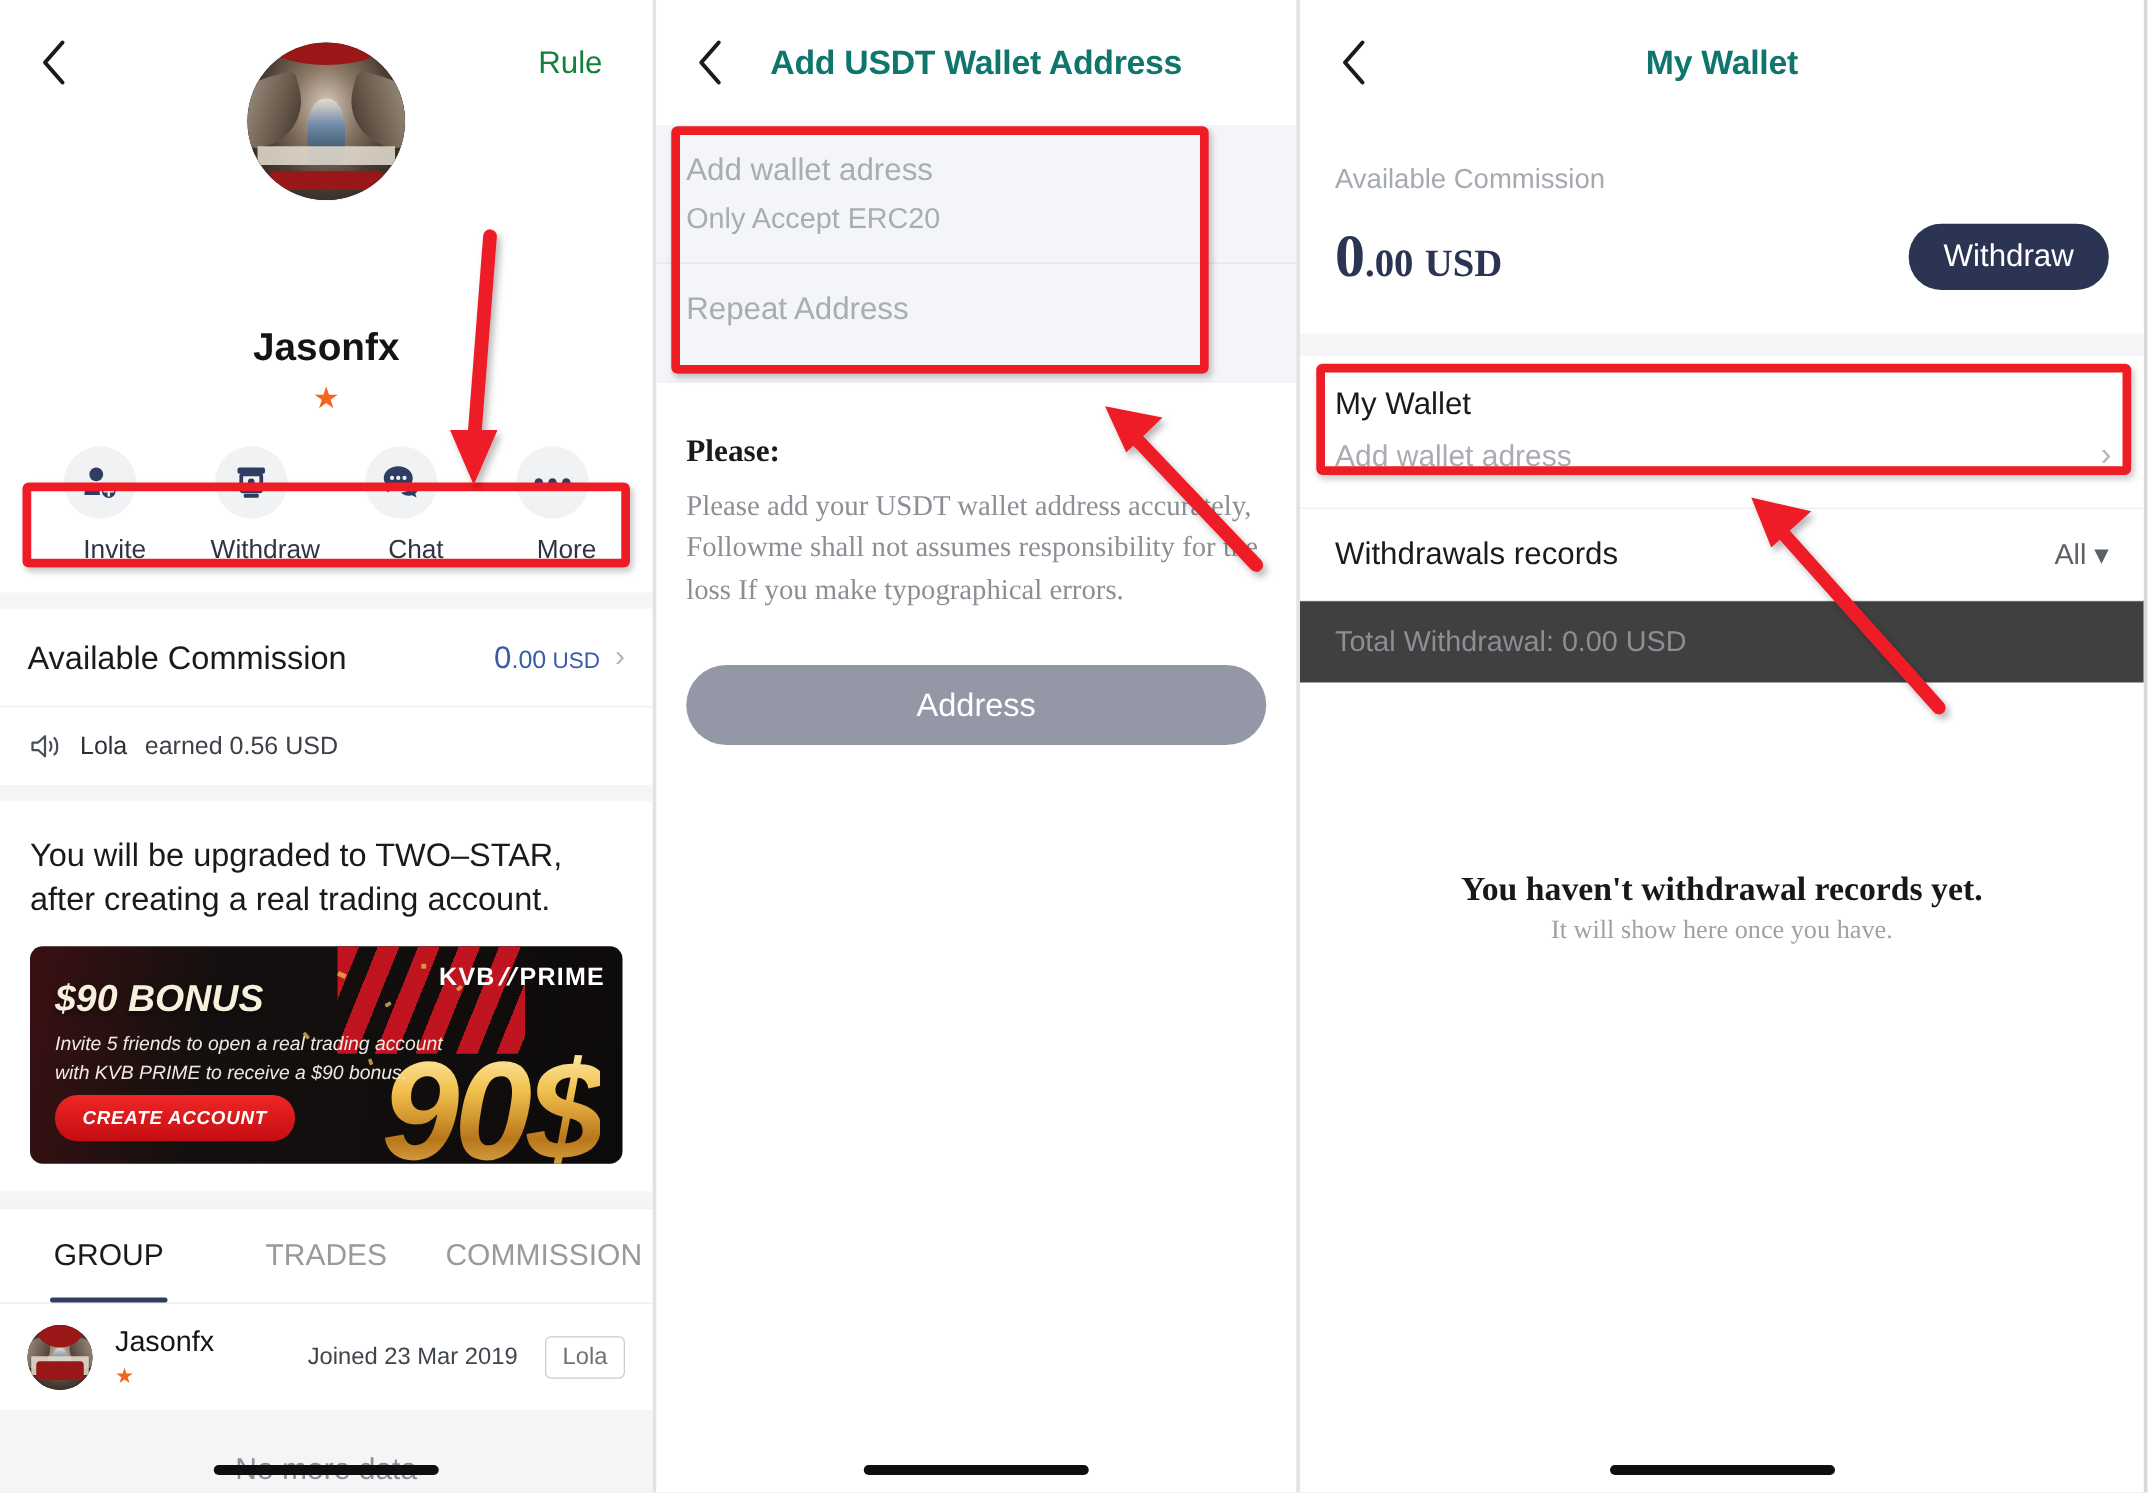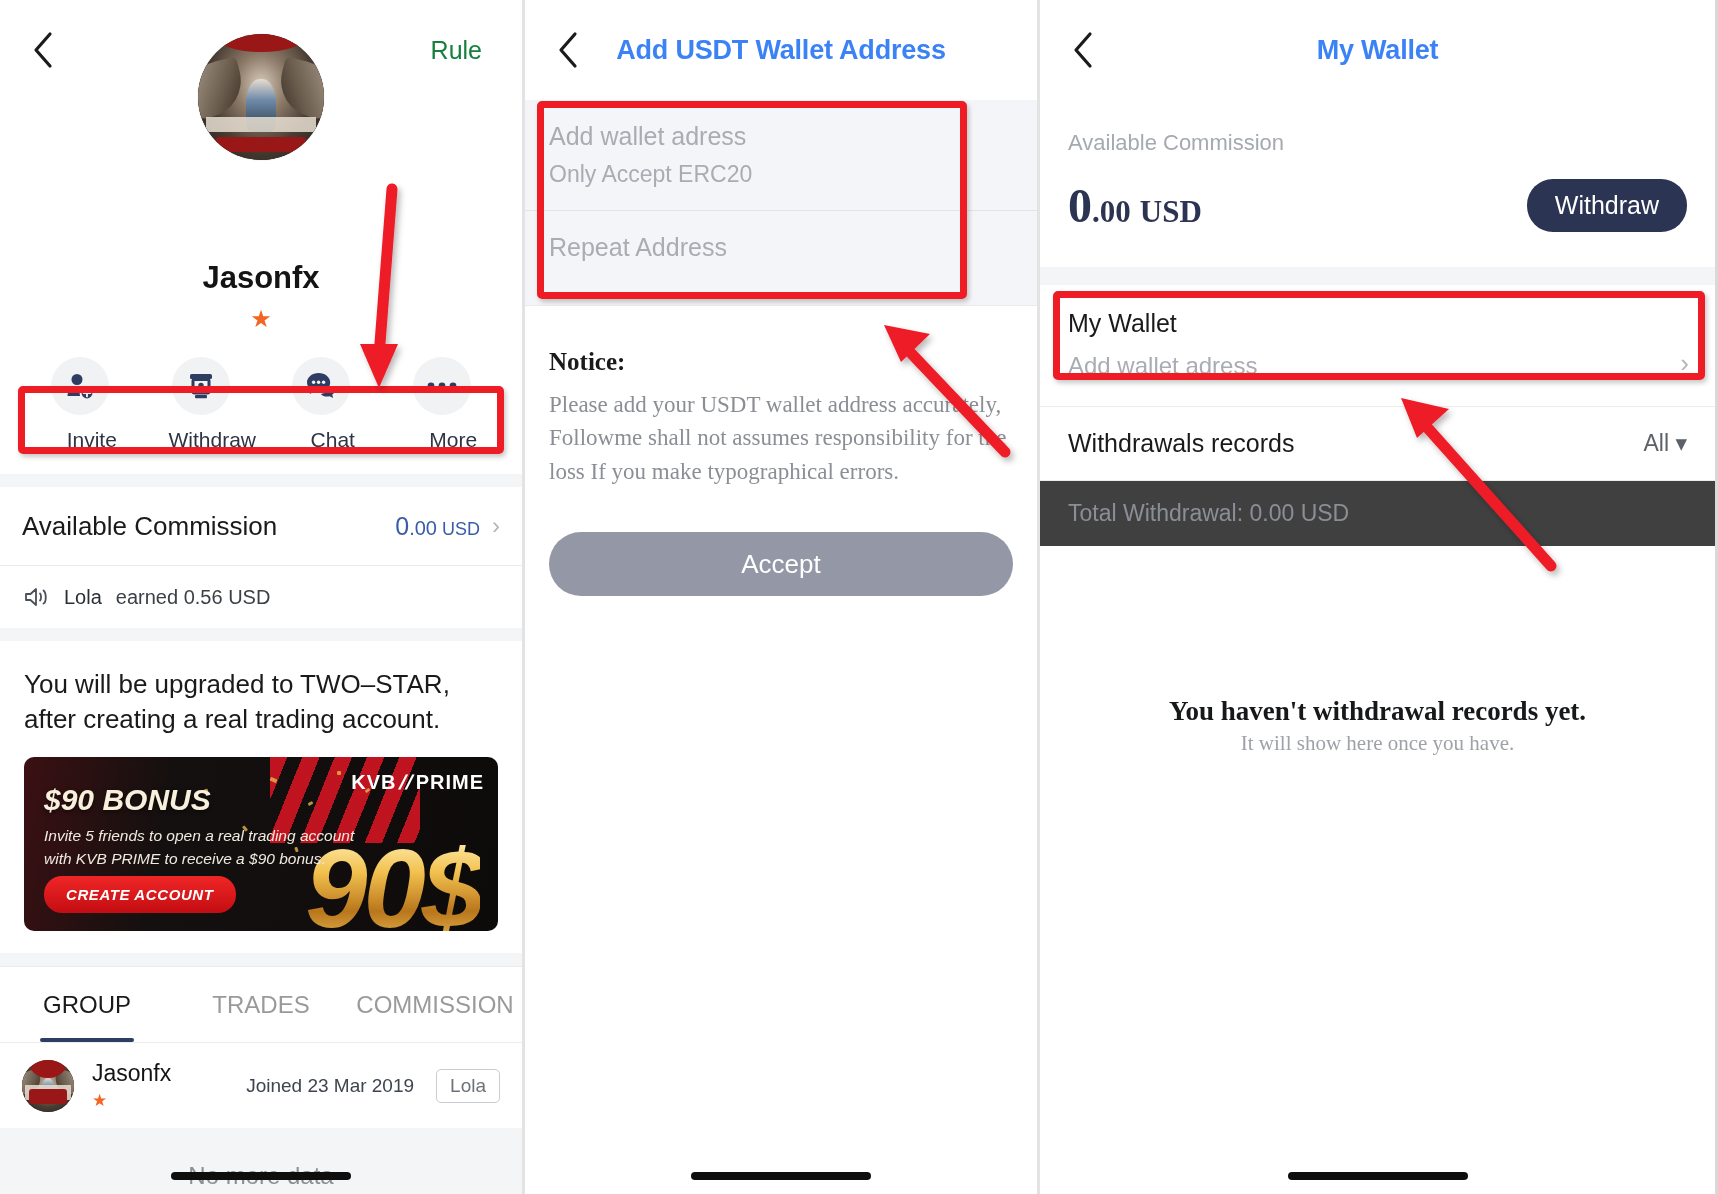--- a/index.html
+++ b/index.html
@@ -39,21 +39,21 @@
     display: flex; align-items: center; justify-content: center;
     cursor: pointer;
   }
   .back-chev svg { display: block; }
   .nav-title {
     position: absolute;
     left: 0; right: 0;
     text-align: center;
     font-size: 27px;
     font-weight: bold;
-    color: #3b82f6;
+    color: #0f766e;
     letter-spacing: -0.2px;
     pointer-events: none;
   }
   .nav-right {
     margin-left: auto;
     margin-right: 40px;
     font-size: 25px;
     color: #15803d;
     cursor: pointer;
   }
@@ -602,26 +602,26 @@
         <div class="field-sub">Only Accept ERC20</div>
       </div>
       <div class="field-sep"></div>
       <div class="field">
         <div class="field-main">Repeat Address</div>
       </div>
     </div>
     <div class="thin-line"></div>
 
     <div class="notice-wrap">
-      <div class="notice-title">Notice:</div>
+      <div class="notice-title">Please:</div>
       <div class="notice-body">Please add your USDT wallet address accurately, Followme shall not assumes responsibility for the loss If you make typographical errors.</div>
     </div>
 
     <div class="submit-wrap">
-      <div class="submit-btn">Accept</div>
+      <div class="submit-btn">Address</div>
     </div>
 
     <div class="home-bar"></div>
   </div>
 
   <div class="panel panel-3">
 
     <div class="navbar">
       <div class="back-chev">
         <svg width="24" height="40" viewBox="0 0 24 40">

